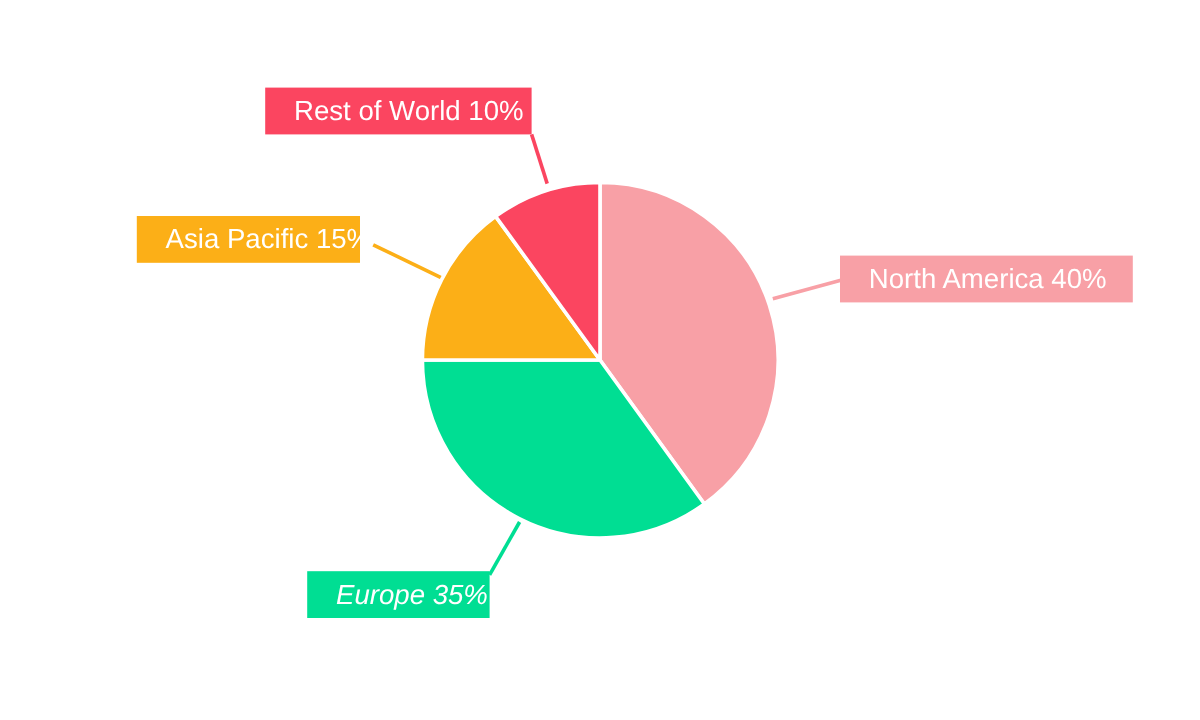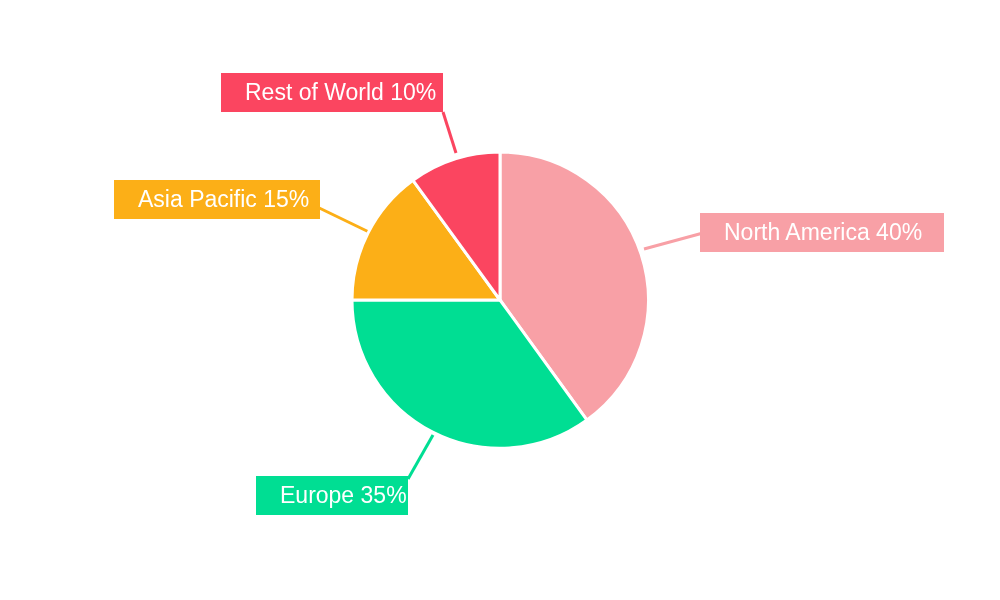--- a/index.html
+++ b/index.html
@@ -64,17 +64,17 @@
     </g>
     <g>
       <path class="slice-path" d="M 500 300 L 500 152 A 148 148 0 0 1 586.98 420.02 Z" fill="#F8A0A6" stroke="#FFFFFF"></path>
       <path class="slice-path" d="M 500 300 L 586.98 420.02 A 148 148 0 0 1 352 300 Z" fill="#00DE93" stroke="#FFFFFF"></path>
       <path class="slice-path" d="M 500 300 L 352 300 A 148 148 0 0 1 413.00 180.27 Z" fill="#FCAF17" stroke="#FFFFFF"></path>
       <path class="slice-path" d="M 500 300 L 413.00 180.27 A 148 148 0 0 1 500 152 Z" fill="#FB4560" stroke="#FFFFFF"></path>
     </g>
   </svg>
 
   <div class="callout-label" style="background: rgb(251, 69, 96); left: 221px; top: 73px; width: 222px; color: rgb(255, 255, 255);">Rest of World 10%</div>
-  <div class="callout-label" style="background: rgb(252, 175, 23); left: 114px; top: 180px; width: 206px; color: rgb(255, 255, 255);">Asia Pacific 15%</div>
+  <div class="callout-label" style="background: rgb(252, 175, 23); left: 114px; top: 180px; width: 186px; color: rgb(255, 255, 255);">Asia Pacific 15%</div>
   <div class="callout-label" style="background: rgb(248, 160, 166); left: 700px; top: 213px; width: 244px; color: rgb(255, 255, 255);">North America 40%</div>
-  <div class="callout-label" style="background: rgb(0, 222, 147); left: 256px; top: 476px; width: 152px; color: rgb(255, 255, 255);">Europe 35%</div>
+  <div class="callout-label" style="background: rgb(0, 222, 147); left: 256px; top: 476px; width: 152px; color: rgb(255, 255, 255); font-style: italic;">Europe 35%</div>
 
 </div>
 
 </body></html>

